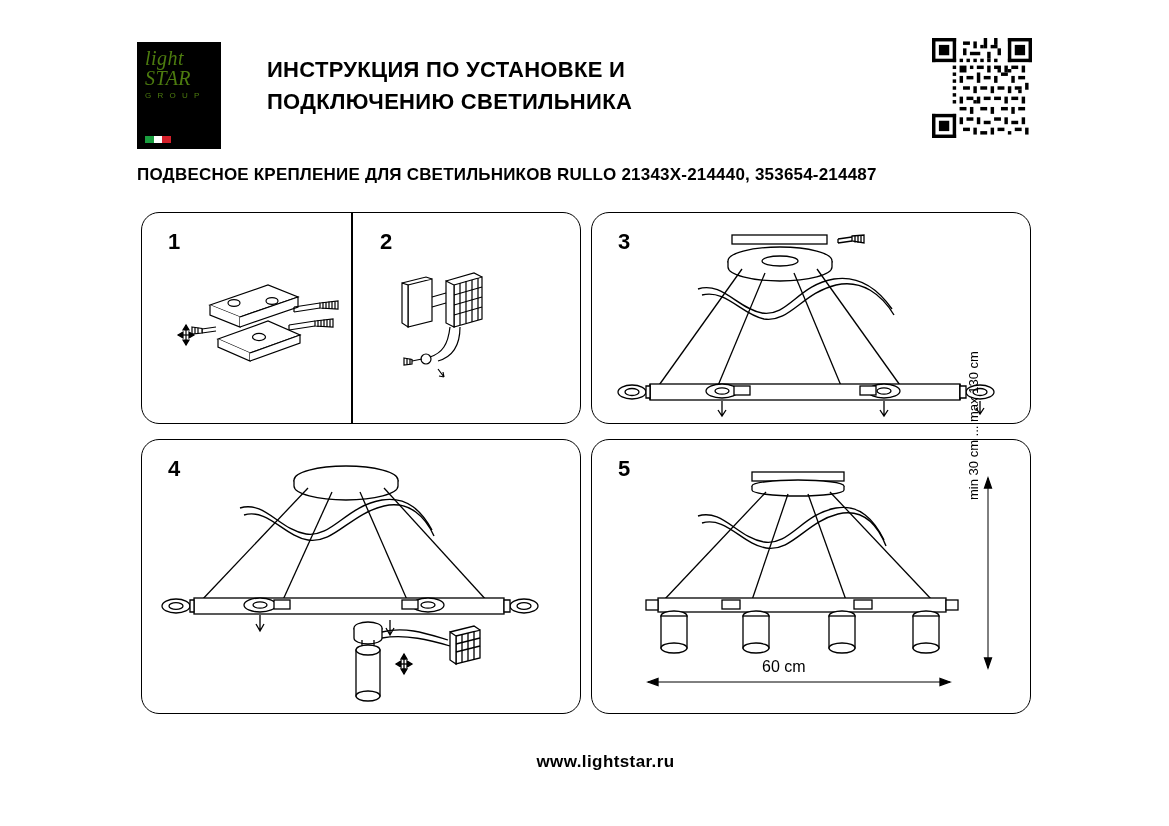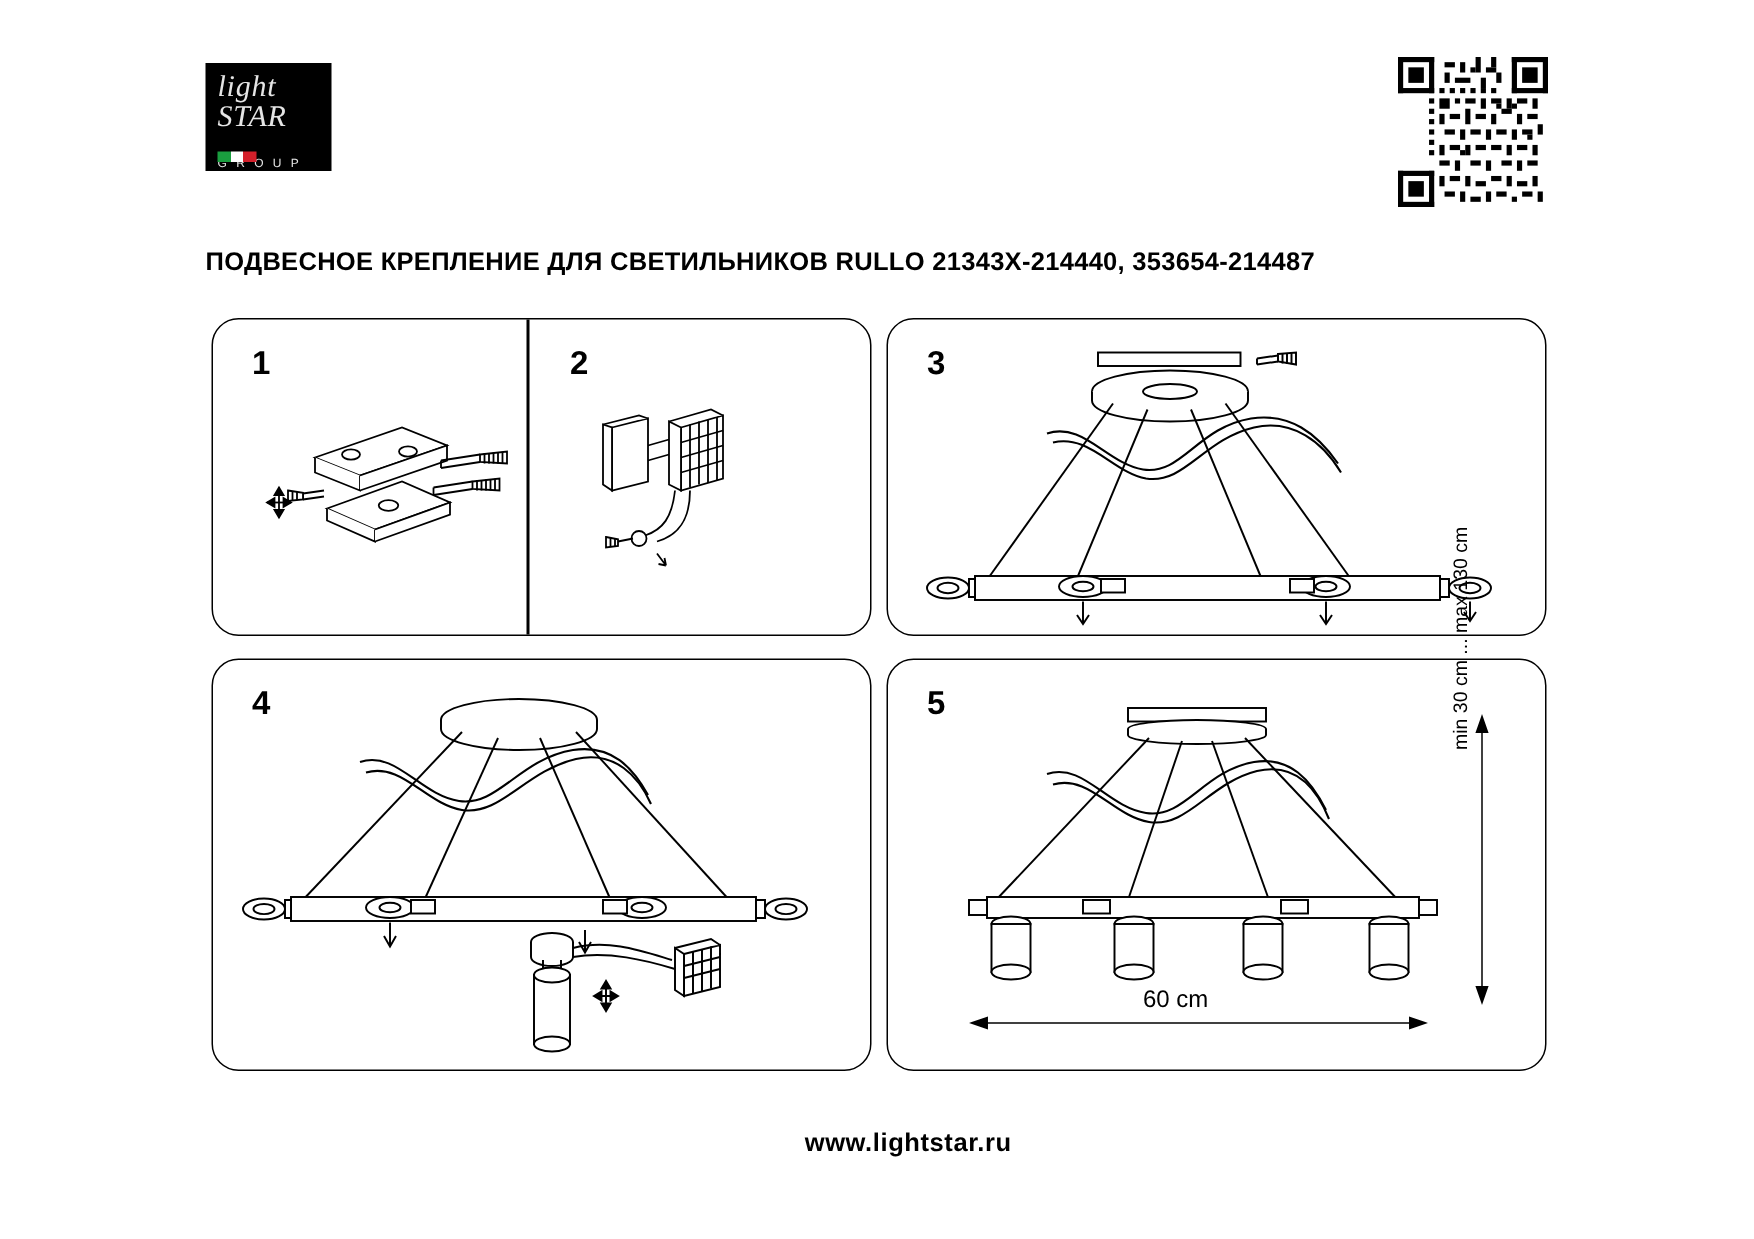--- a/index.html
+++ b/index.html
@@ -18,37 +18,37 @@
   .header {
     position: absolute;
     left: 137px;
     top: 36px;
     width: 900px;
     height: 96px;
   }
   .logo-box {
     position: absolute;
     left: 0; top: 6px;
-    width: 84px; height: 72px;
+    width: 84px; height: 107px;
     background: #000000;
-    color: #e5e5e5;
+    color: #4d7c0f;
     padding: 6px 8px 0 8px;
   }
   .logo-word {
     font-family: "Liberation Serif", serif;
     font-size: 20px;
     line-height: 20px;
     font-style: italic;
     letter-spacing: .5px;
   }
   .logo-group {
     font-family: "Liberation Sans", sans-serif;
     font-size: 8px;
     letter-spacing: 2px;
-    margin-top: 16px;
+    margin-top: 3px;
   }
   .logo-flag {
     position: absolute;
     left: 8px; bottom: 6px;
     width: 26px; height: 7px;
     display: flex;
   }
   .logo-flag i { flex: 1; display: block; height: 100%; }
   .logo-flag i.g { background: #1a9e3f; }
   .logo-flag i.w { background: #ffffff; }
@@ -143,20 +143,24 @@
     <div class="logo-word">light</div>
     <div class="logo-word">STAR</div>
     <div class="logo-group">G R O U P</div>
     <div class="logo-flag">
       <i class="g"></i>
         <i class="w"></i>
         <i class="r"></i>
     </div>
   </div>
 
+  <div class="title-main">
+    <div>ИНСТРУКЦИЯ ПО УСТАНОВКЕ И</div>
+    <div>ПОДКЛЮЧЕНИЮ СВЕТИЛЬНИКА</div>
+  </div>
 
   <div class="header-meta">
   </div>
 
   <div class="qr">
     <svg width="100" height="100" viewBox="0 0 29 29">
       <rect width="29" height="29" fill="#fff"></rect>
       <g fill="#000">
 
         <rect x="0" y="0" width="7" height="1"></rect>

